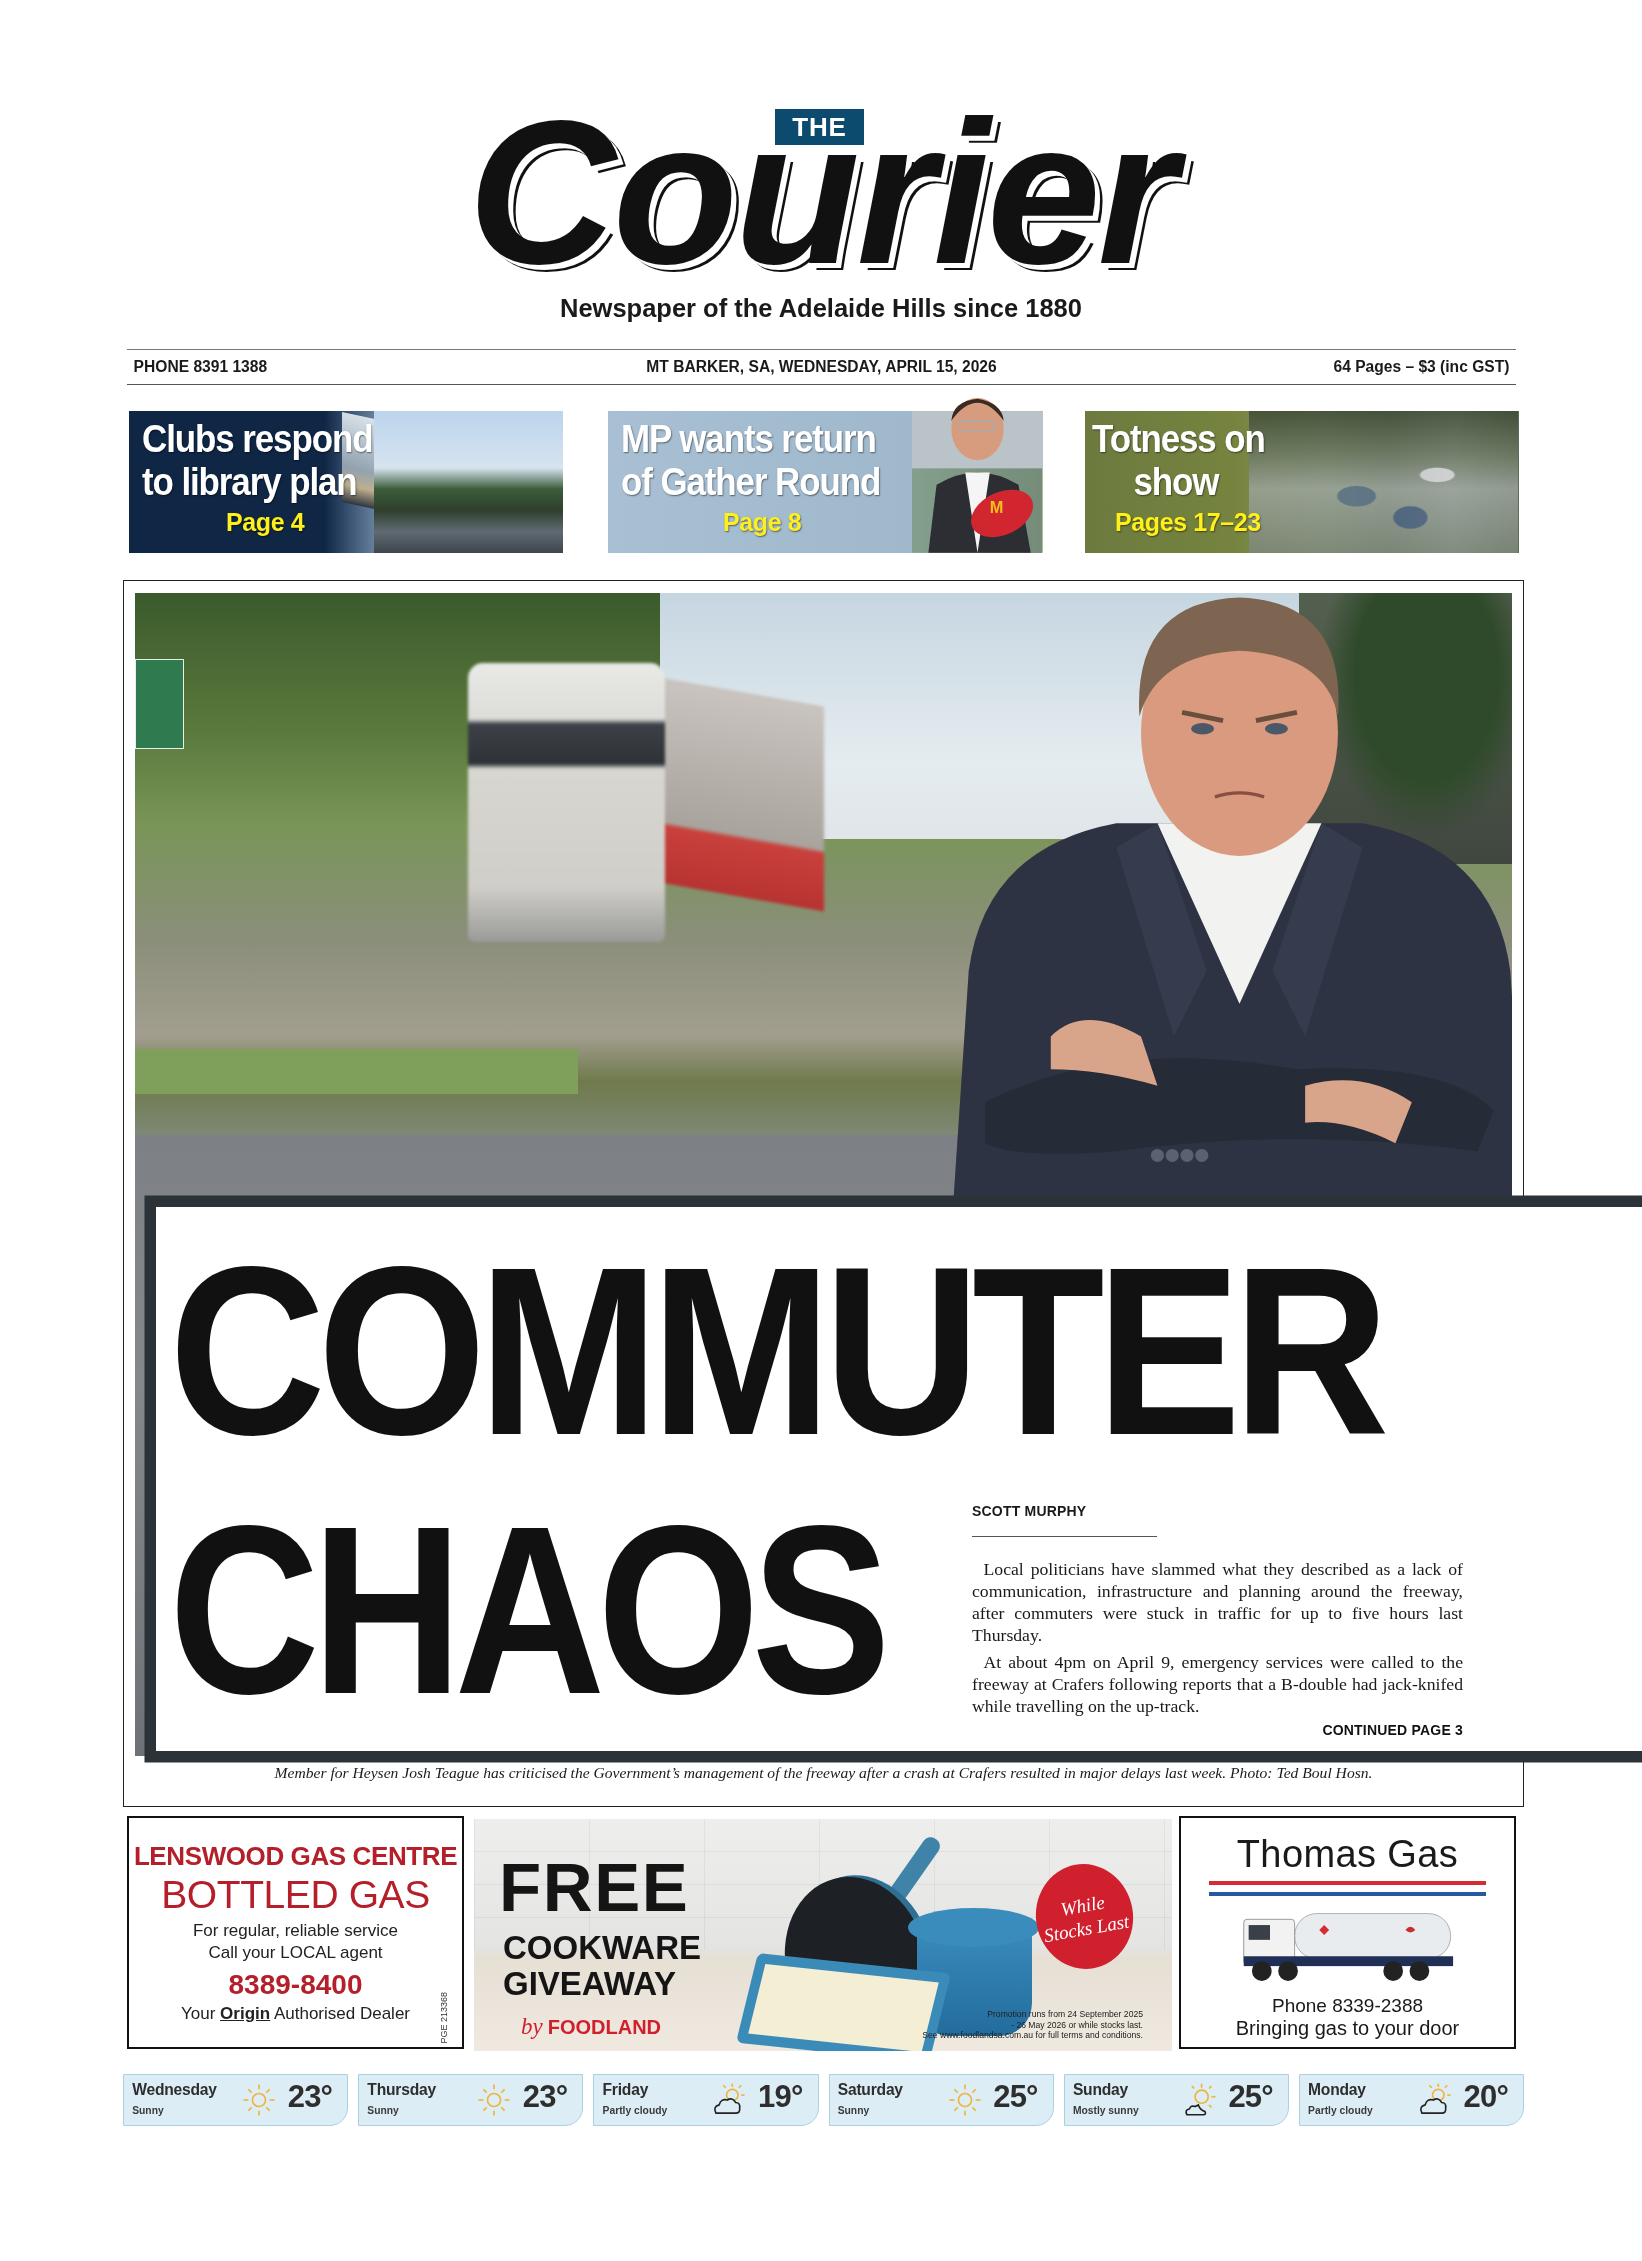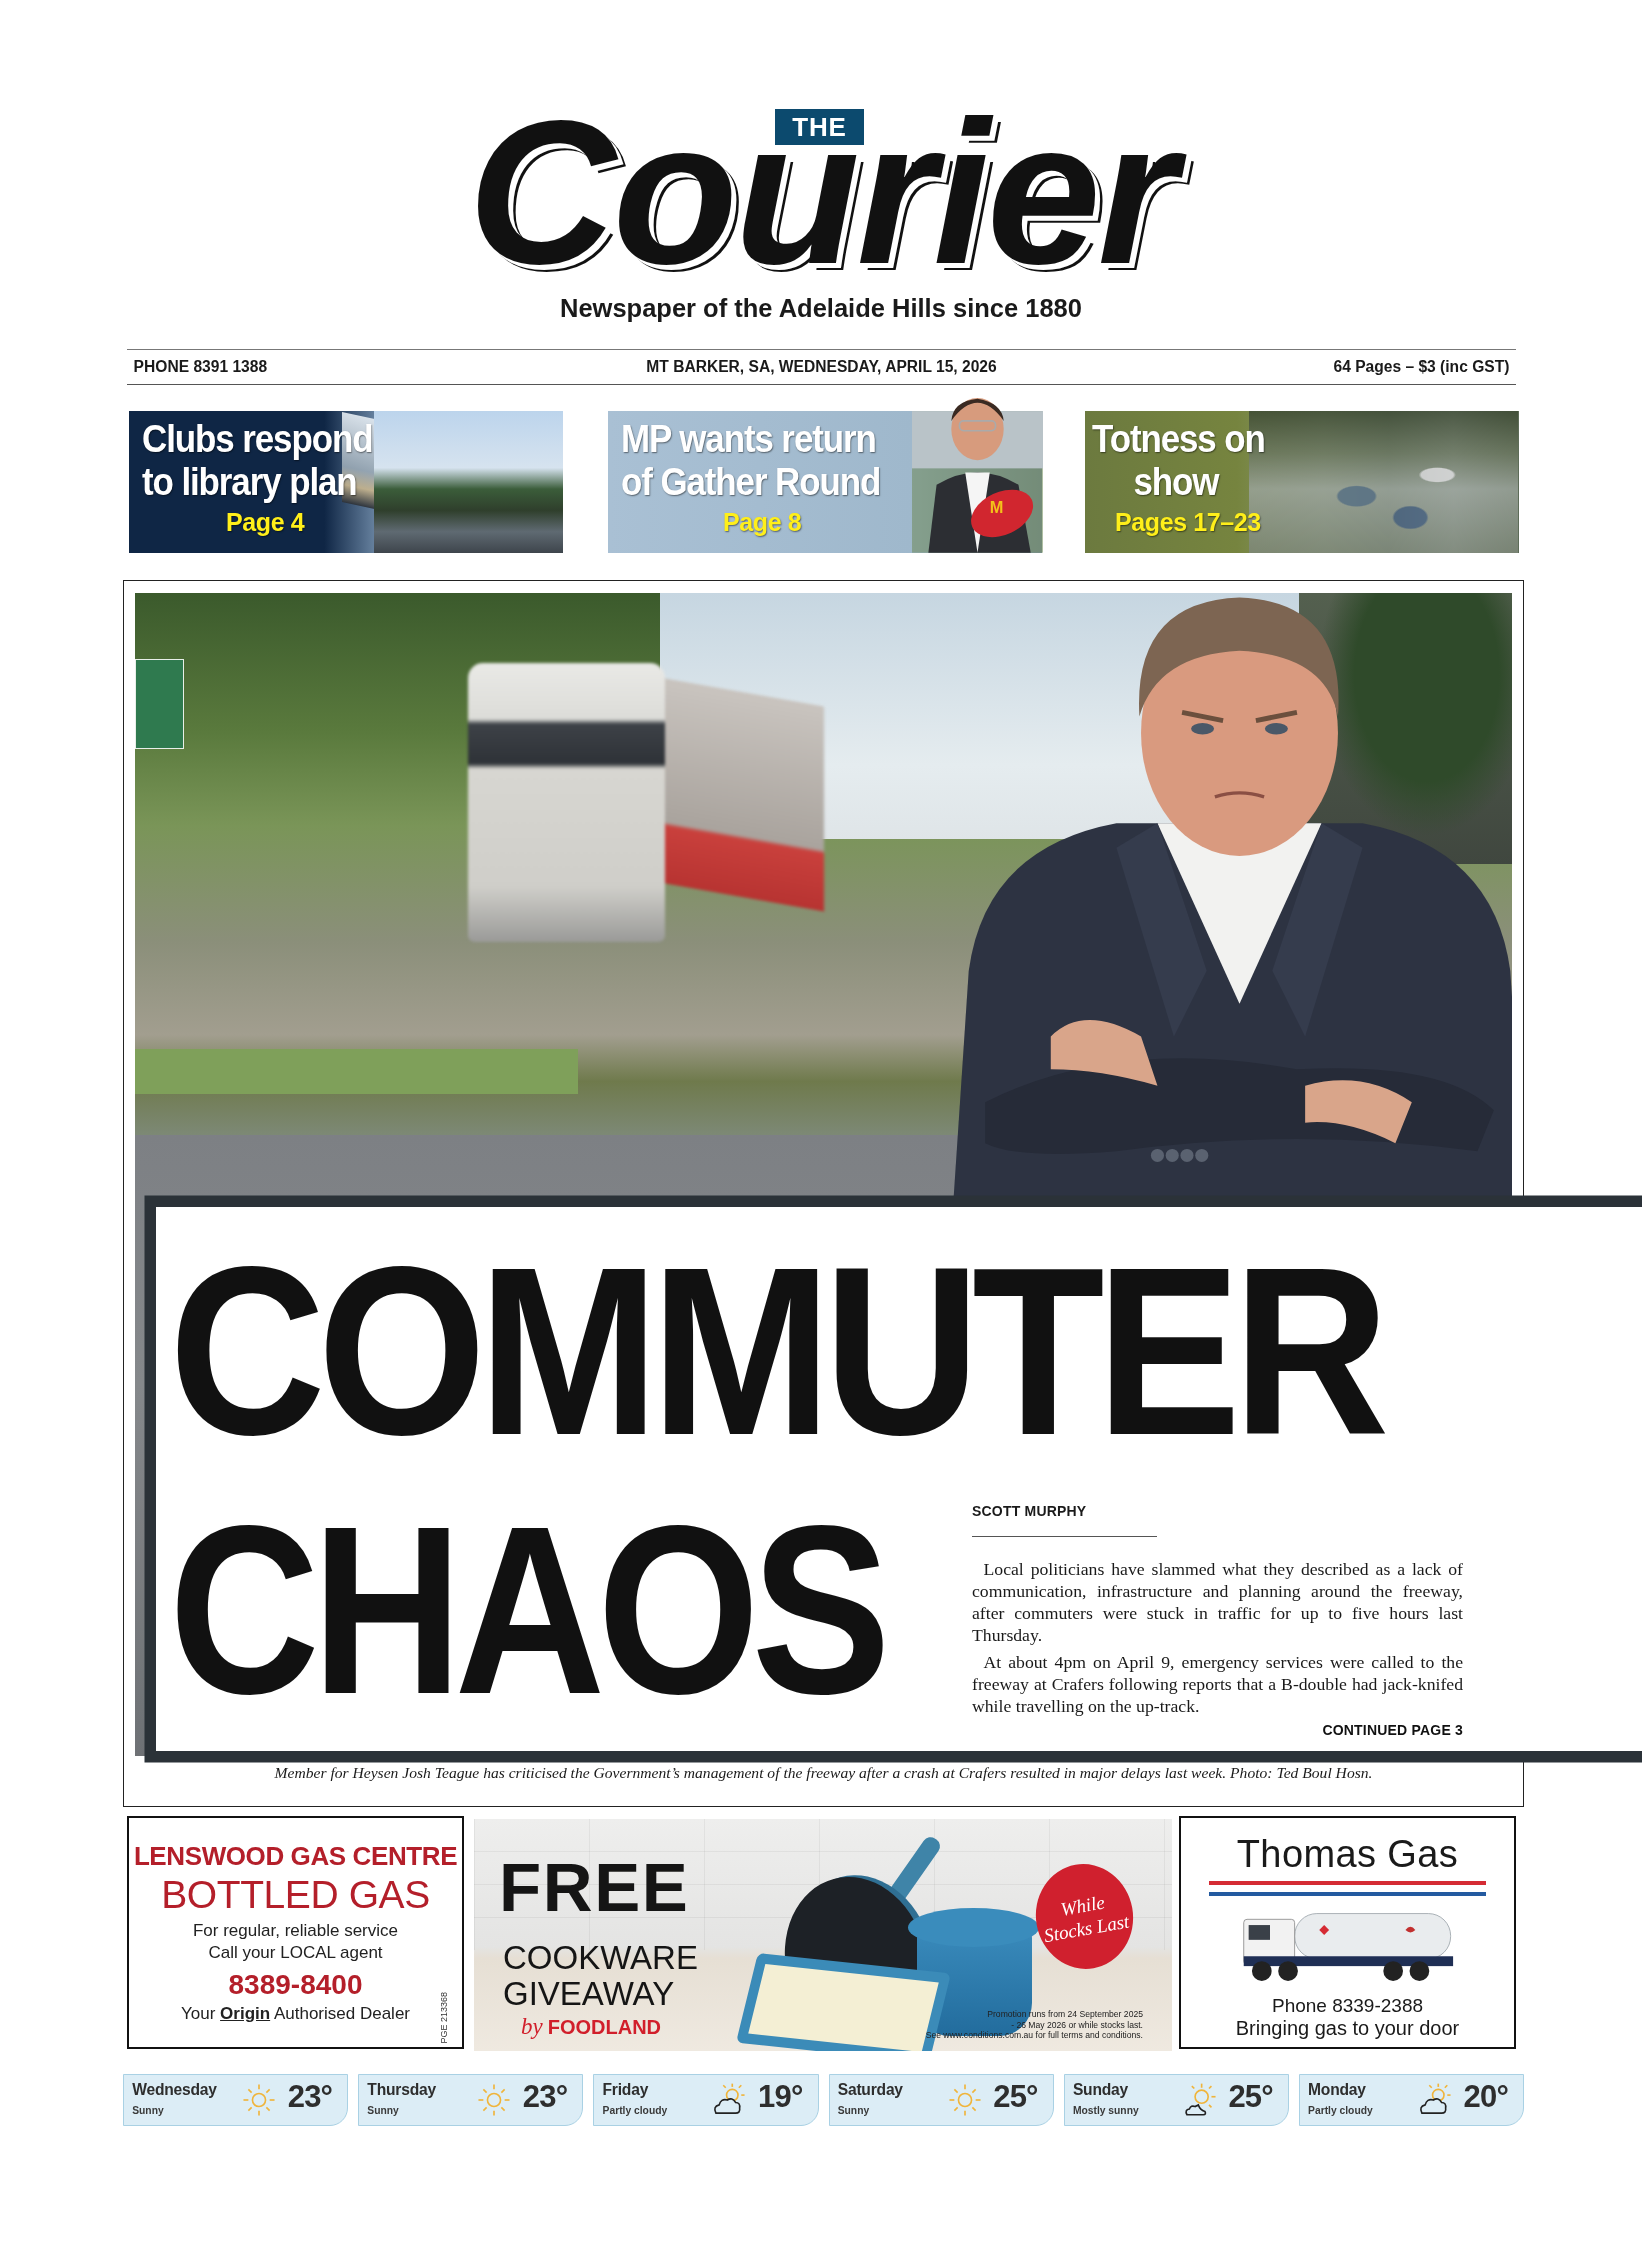--- a/index.html
+++ b/index.html
@@ -122,21 +122,21 @@
   .ad-lenswood .l5 { font-size:17px; margin-top:3.3px; color:#222; }
   .ad-lenswood .l5 u { font-weight:700; }
   .ad-lenswood .ref { position:absolute; right:23px; top:174px; font-size:9px; color:#333; transform: rotate(-90deg); transform-origin: right top; white-space:nowrap; }
 
   .ad-foodland { position:absolute; left:474px; top:1819px; width:698px; height:232px; overflow:hidden;
     background: linear-gradient(180deg,#eeeeed 0%,#e4e4e3 55%,#e6dfd4 60%,#efe9e0 100%); }
   .ad-foodland .tiles { position:absolute; left:0; top:0; width:698px; height:131px;
     background-image: linear-gradient(90deg, rgba(0,0,0,.05) 0.8px, transparent 0.8px), linear-gradient(0deg, rgba(0,0,0,.05) 0.8px, transparent 0.8px);
     background-size: 115px 33px; }
   .ad-foodland .free { position:absolute; left:25px; top:34px; font-weight:700; font-size:69px; letter-spacing:1.6px; color:#151515; line-height:69px; }
-  .ad-foodland .cook { position:absolute; left:29px; top:121px; font-weight:400; font-size:33px; line-height:36px; color:#151515; }
+  .ad-foodland .cook { position:absolute; left:29px; top:111px; font-weight:700; font-size:33px; line-height:36px; color:#151515; }
   .ad-foodland .by { position:absolute; left:47px; top:195px; font-size:20px; color:#d11f2b; font-weight:700; }
   .ad-foodland .by i { font-family:"Liberation Serif", serif; font-weight:400; font-size:23px; margin-right:5px; }
   .ad-foodland .terms { position:absolute; right:29px; top:190px; text-align:right; font-size:8.6px; line-height:10.7px; color:#222; }
   .ad-foodland .badge { position:absolute; left:562px; top:45px; width:97px; height:105px; border-radius:50%; background:#d0202e;
     color:#fff; font-family:"Liberation Serif", serif; font-style:italic; font-size:19px; line-height:23px;
     display:flex; align-items:center; justify-content:center; text-align:center; transform: rotate(-10deg); }
   .pan { position:absolute; left:312px; top:57px; width:140px; height:172px; border-radius:50%; background:#1d2126; transform: rotate(-15deg); box-shadow: 6.6px 0 0 #2f6f93; }
   .pan-handle { position:absolute; left:427px; top:12.3px; width:18px; height:90px; background:#3f84a8; transform: rotate(35deg); border-radius:8.2px; }
   .pot { position:absolute; left:443px; top:94px; width:115px; height:123px; border-radius:25px 25px 33px 33px; background: linear-gradient(180deg,#3d8fc0,#226c9d); }
   .pot-lid { position:absolute; left:434px; top:89px; width:131px; height:39px; border-radius:50%; background:#3a8cbc; }
@@ -283,21 +283,21 @@
   <div class="free">FREE</div>
   <div class="cook">
     <div>COOKWARE</div>
     <div>GIVEAWAY</div>
   </div>
   <div class="by"><i>by</i><span>FOODLAND</span></div>
   <div class="badge">While Stocks Last</div>
   <div class="terms">
     <div>Promotion runs from 24 September 2025</div>
     <div>- 26 May 2026 or while stocks last.</div>
-    <div>See www.conditions.com.au for full terms and conditions.</div>
+    <div>See www.foodlandsa.com.au for full terms and conditions.</div>
   </div>
 </aside>
 
 <aside class="ad-thomas">
   <div class="name">Thomas Gas</div>
   <div class="bar-red"></div>
   <div class="bar-blue"></div>
   <svg class="truck" viewBox="0 0 270 95">
     <rect x="70" y="8" width="190" height="55" rx="27" fill="#e9ecee" stroke="#9aa2a8"></rect>
     <rect x="8" y="15" width="62" height="55" rx="4" fill="#f2f2f2" stroke="#888"></rect>

